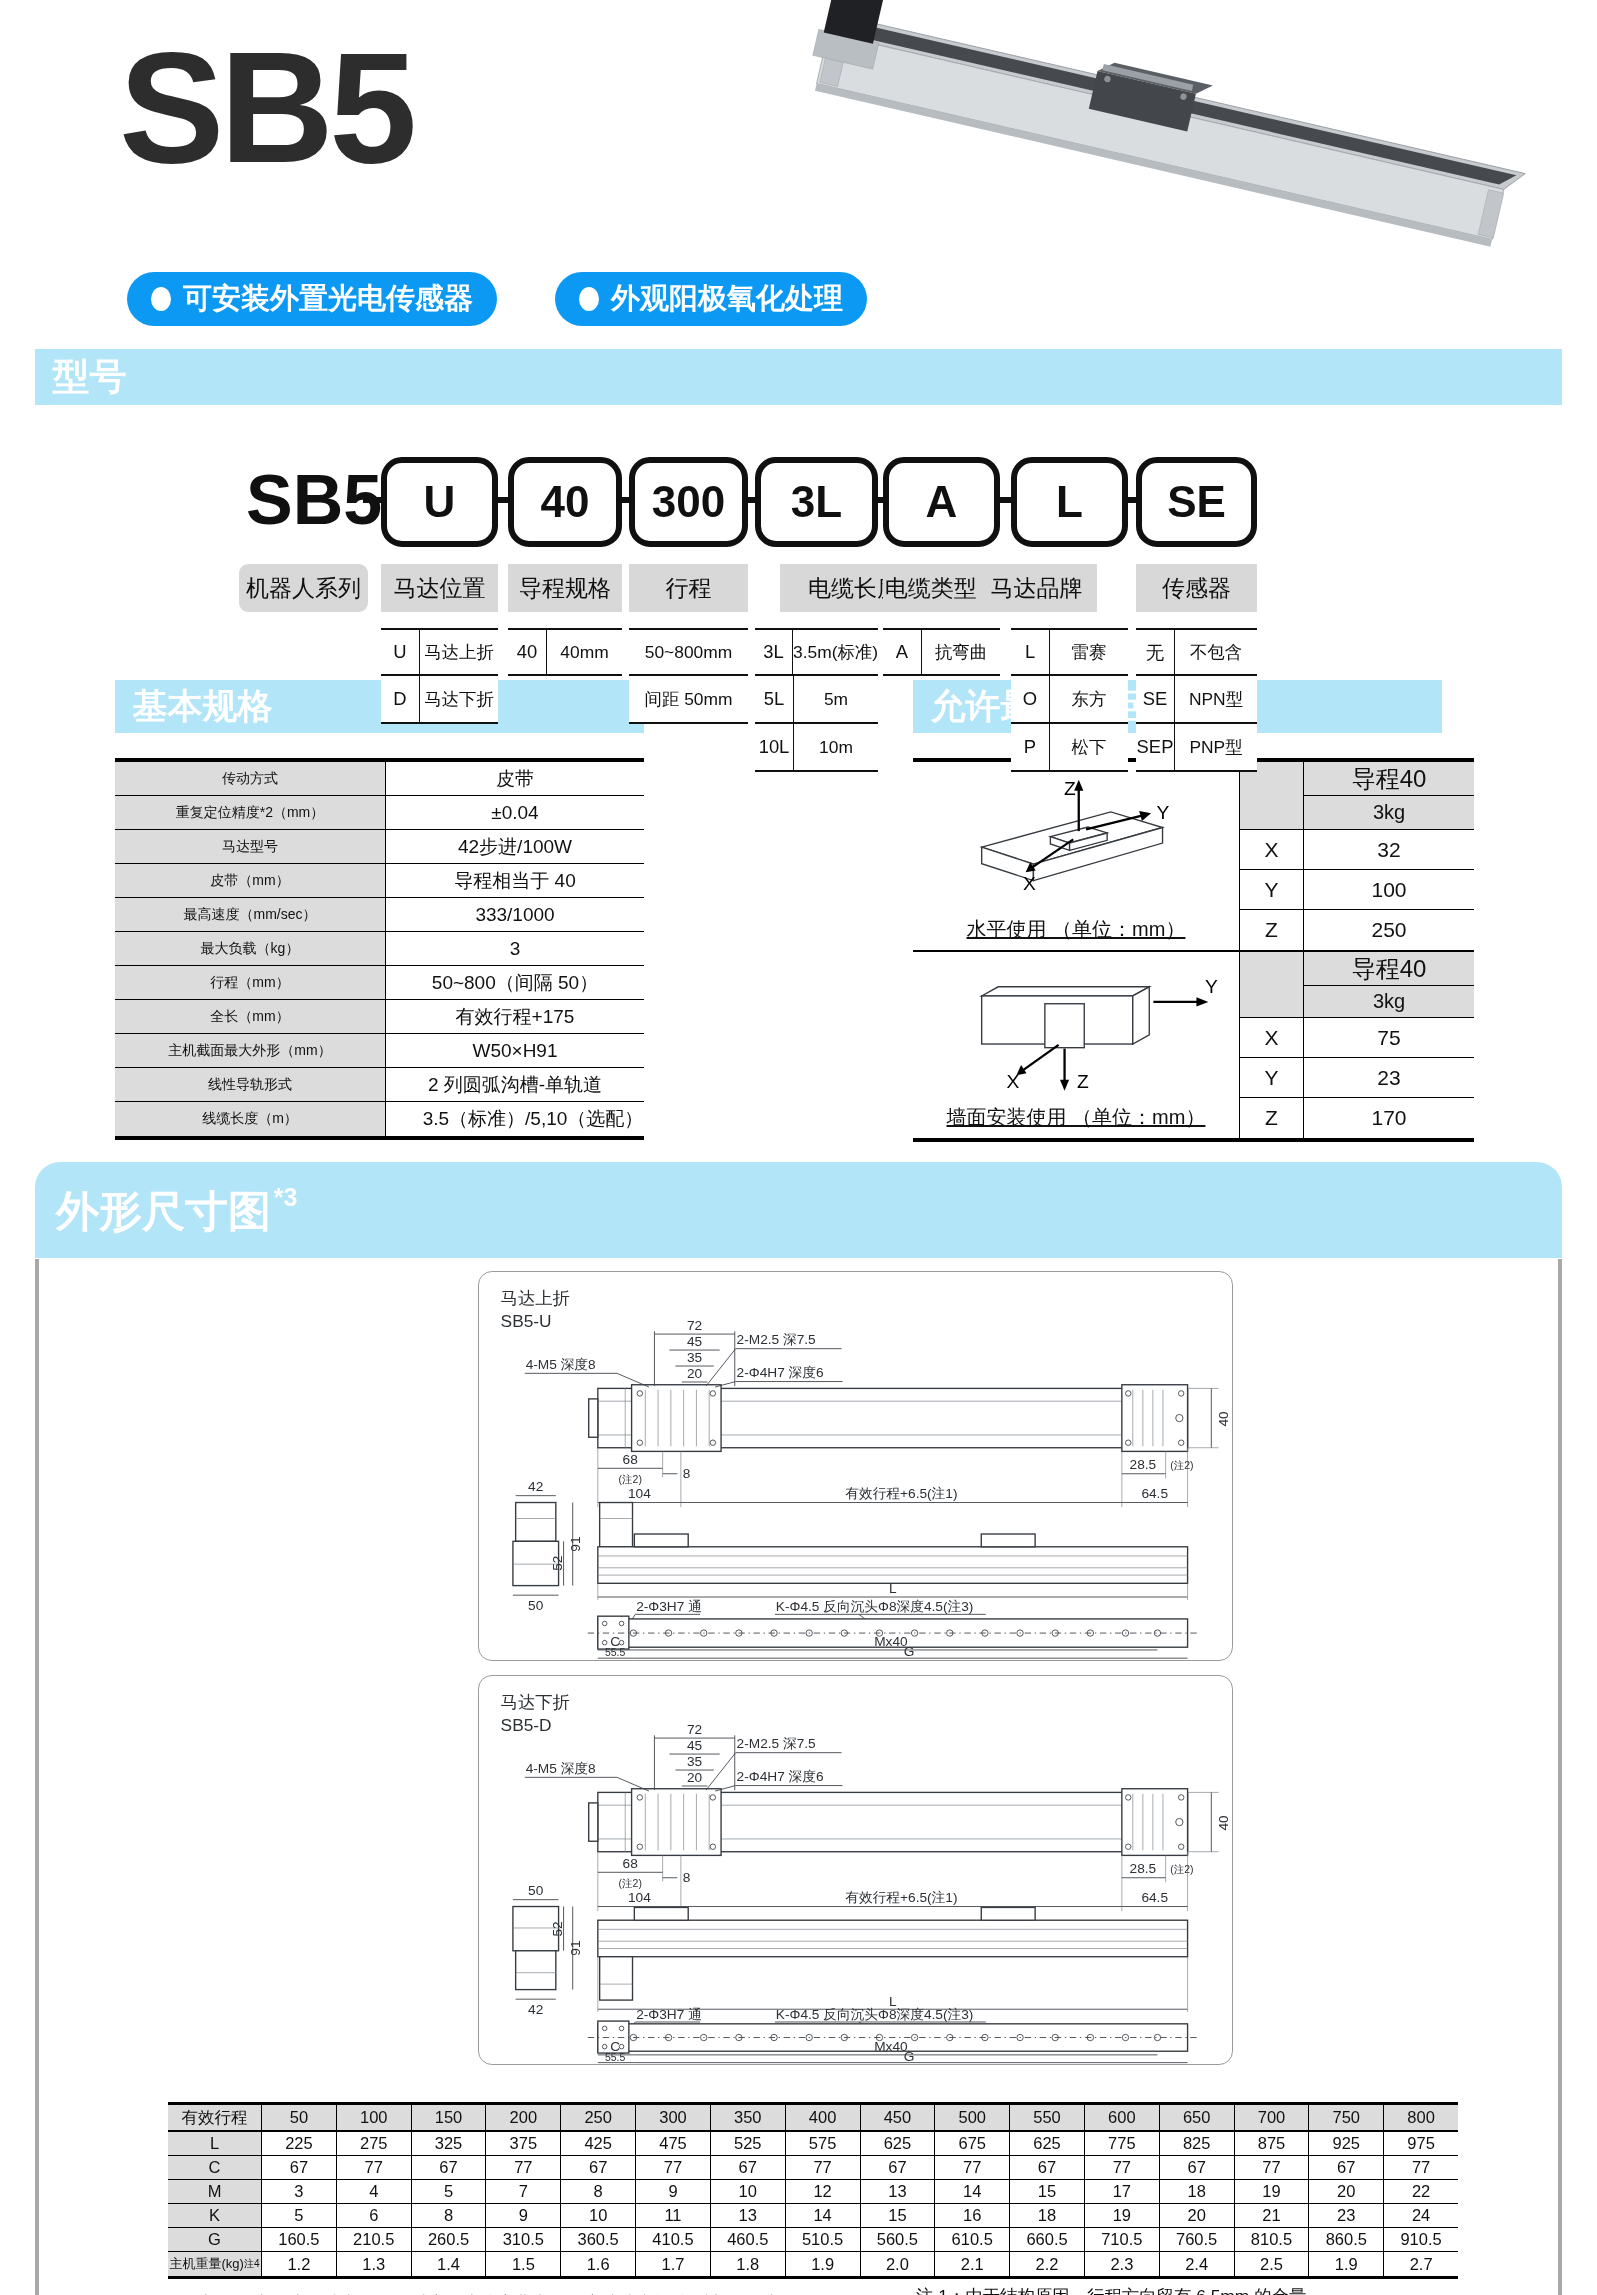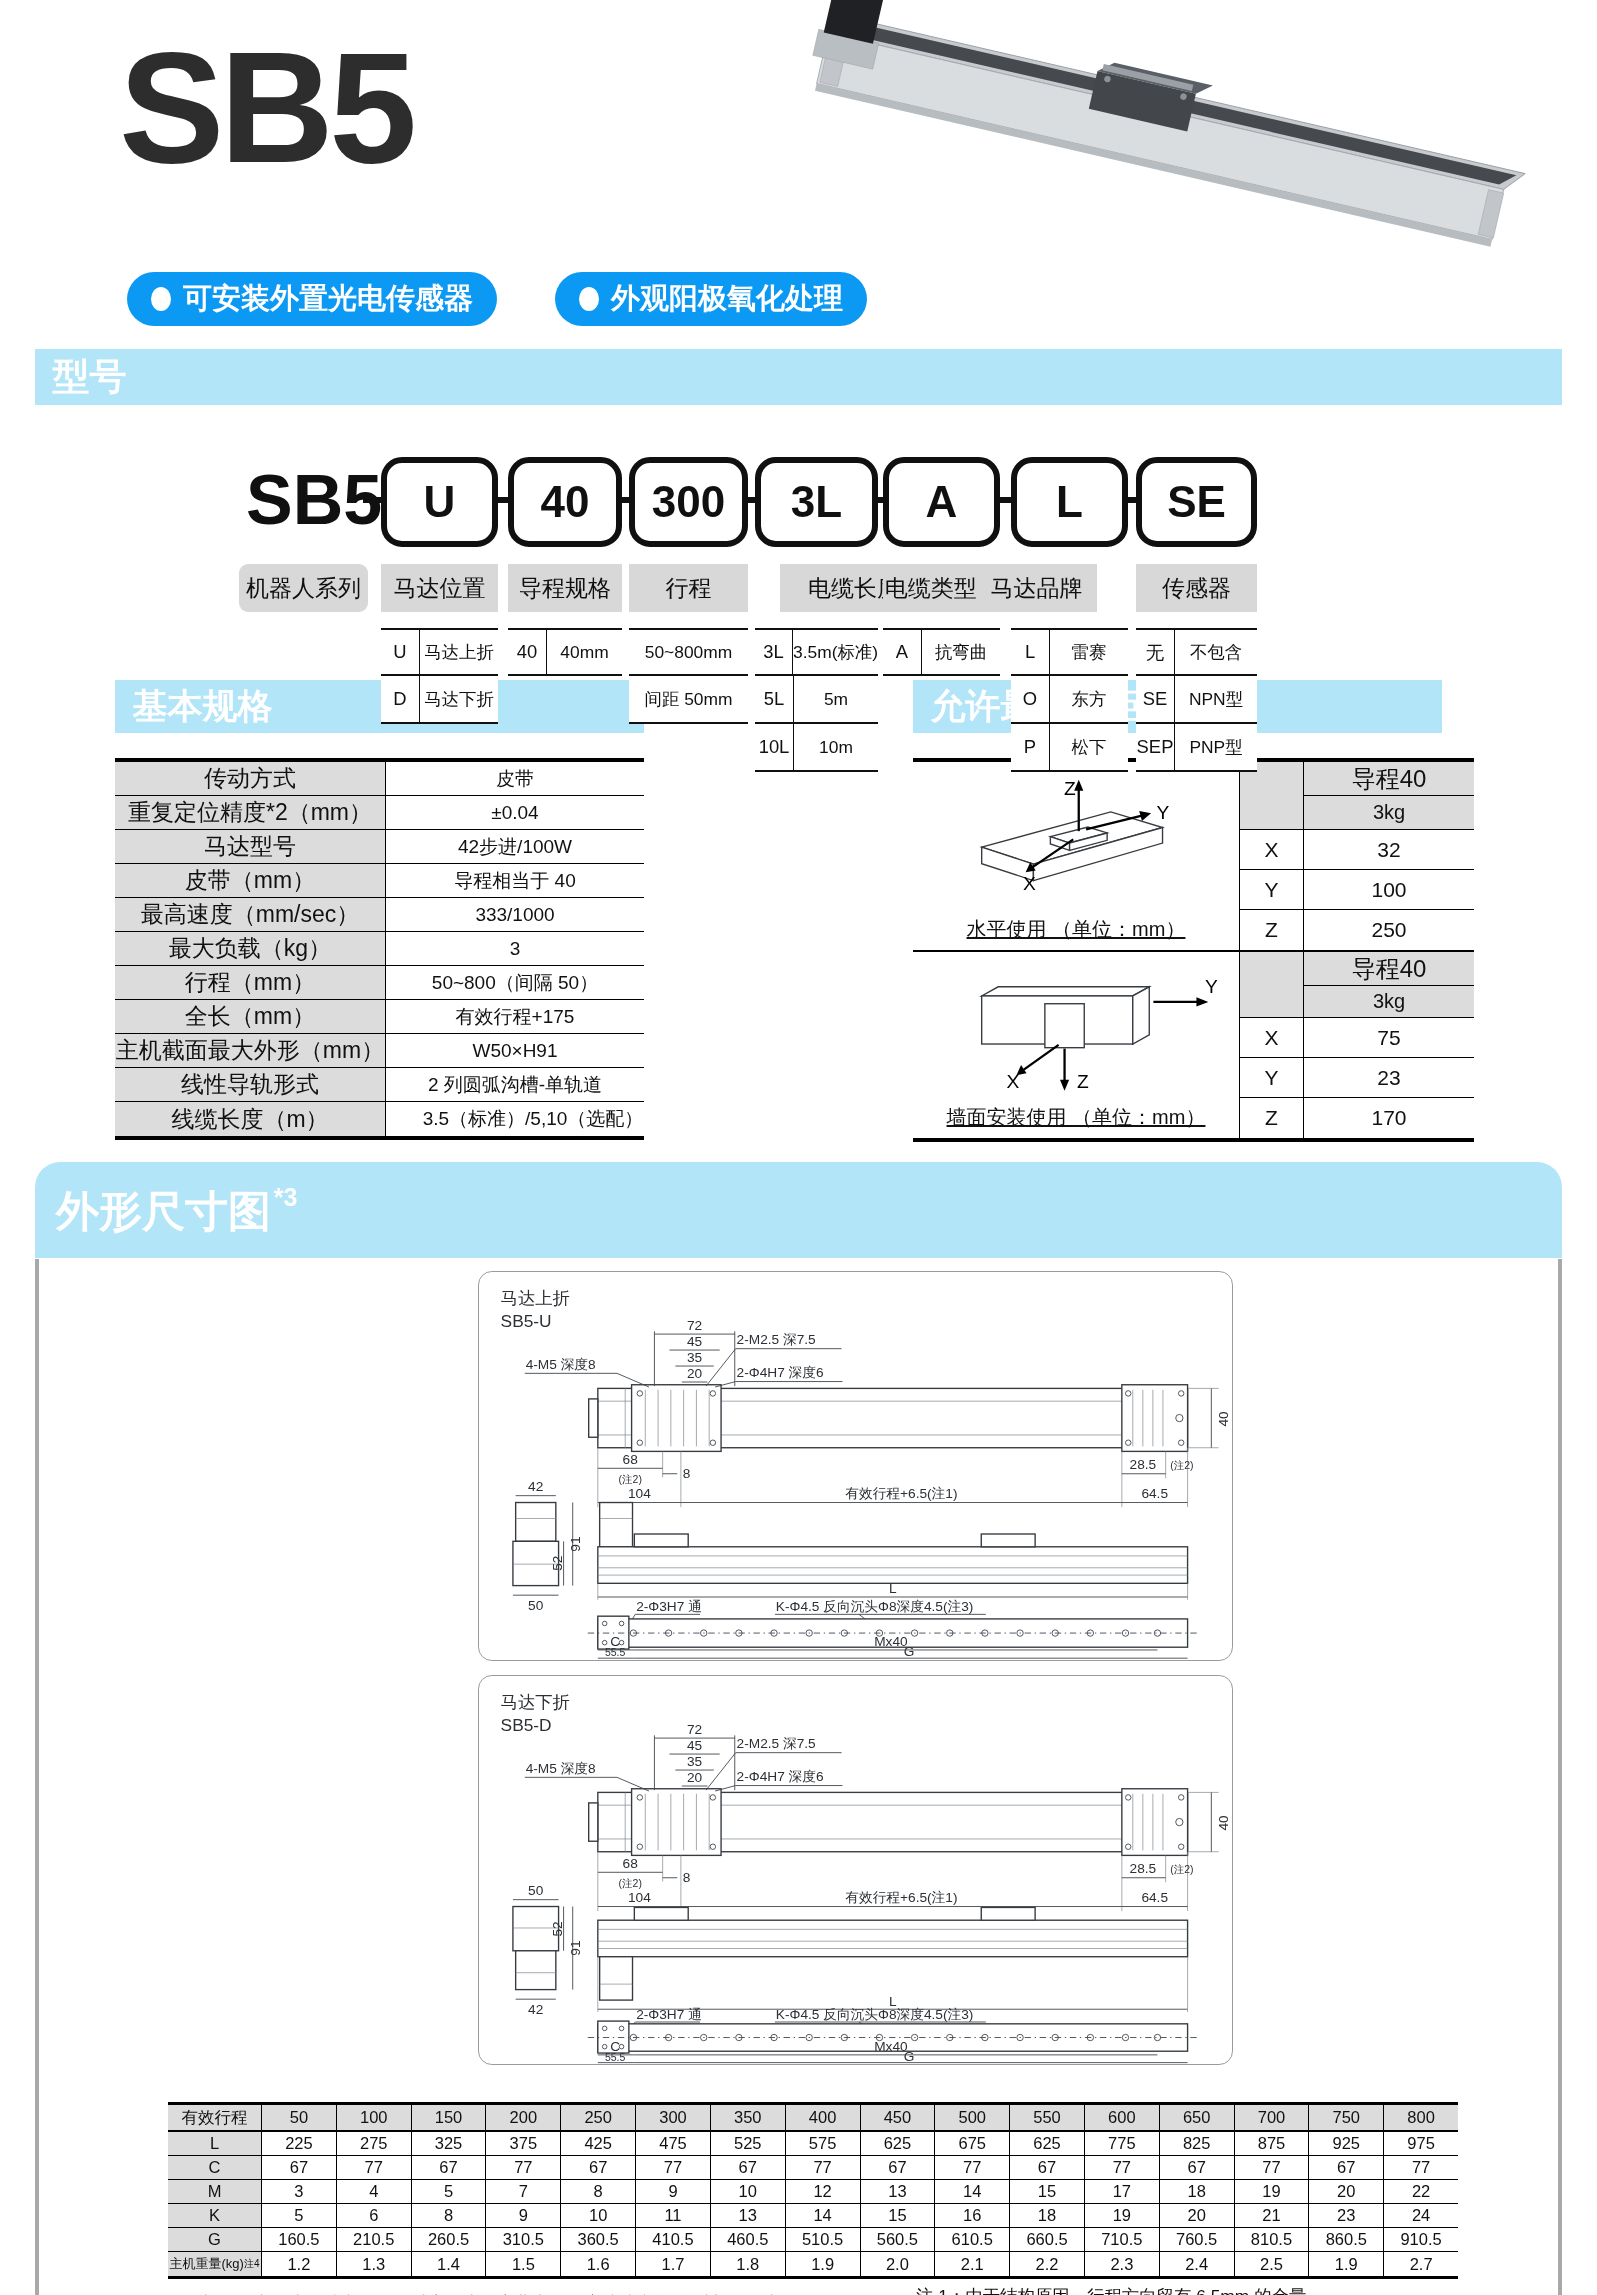--- a/index.html
+++ b/index.html
@@ -31,21 +31,21 @@
   .opt-col{top:628px;z-index:1;}
   .opt-row{display:flex;border-bottom:2.3px solid #101010;height:48px;background:#fff;}
   .opt-row:first-child{border-top:2.3px solid #101010;}
   .opt-code{width:39px;border-right:1.8px solid #101010;display:flex;align-items:center;justify-content:center;font-size:18.4px;}
   .opt-desc{flex:1;display:flex;align-items:center;justify-content:center;font-size:17.4px;white-space:nowrap;}
 
   
   #spec-table{left:115px;top:758px;width:529px;border-top:4.6px solid #000;border-bottom:4.6px solid #000;}
   .spec-row{display:flex;height:34px;border-bottom:1.4px solid #000;}
   .spec-row:last-child{border-bottom:none;gap:36px;}
-  .spec-label{width:271px;background:#DCDCDC;border-right:1.4px solid #000;display:flex;align-items:center;justify-content:center;font-size:23px;}
+  .spec-label{width:271px;background:#DCDCDC;border-right:1.4px solid #000;display:flex;align-items:center;justify-content:center;font-size:14px;}
   .spec-value{flex:1;display:flex;align-items:center;justify-content:center;font-size:19px;white-space:nowrap;}
 
   
   #ov-table{left:913px;top:758px;width:561px;border-top:4.6px solid #000;border-bottom:4.6px solid #000;background:#fff;}
   .ov-block{display:flex;height:188px;}
   .ov-block + .ov-block{border-top:2.3px solid #000;}
   .ov-diagram{width:326px;position:relative;}
   .ov-caption{position:absolute;bottom:7.3px;width:100%;text-align:center;font-size:20px;text-decoration:underline;}
   .ov-tablepart{flex:1;border-left:1.4px solid #000;display:flex;flex-direction:column;}
   .ov-head{display:flex;height:68px;border-bottom:1.4px solid #000;background:#DCDCDC;}

